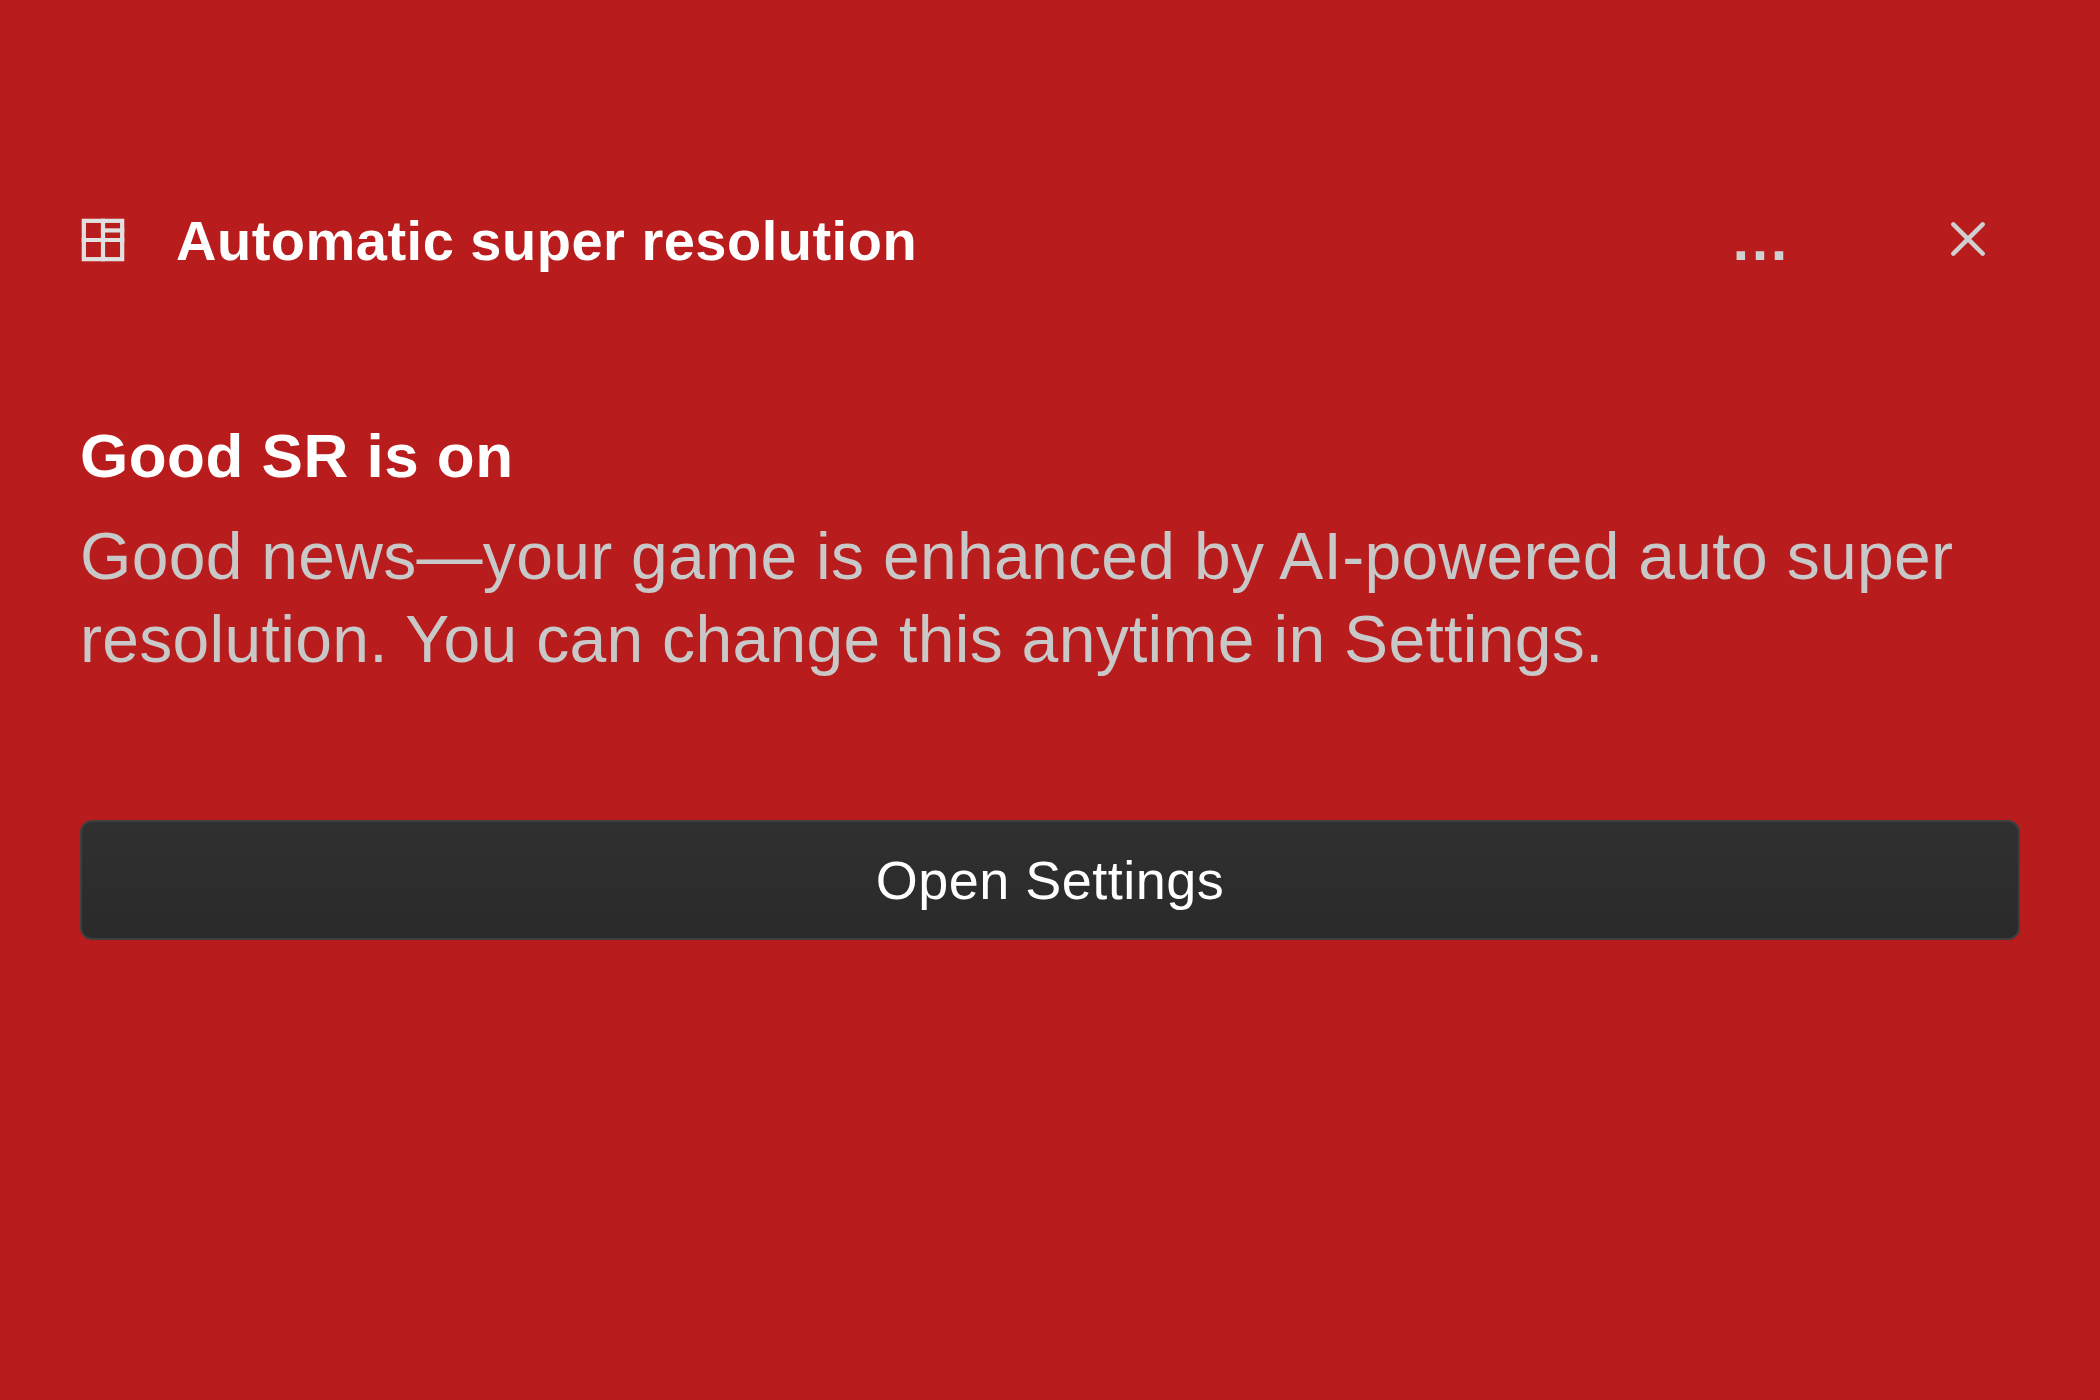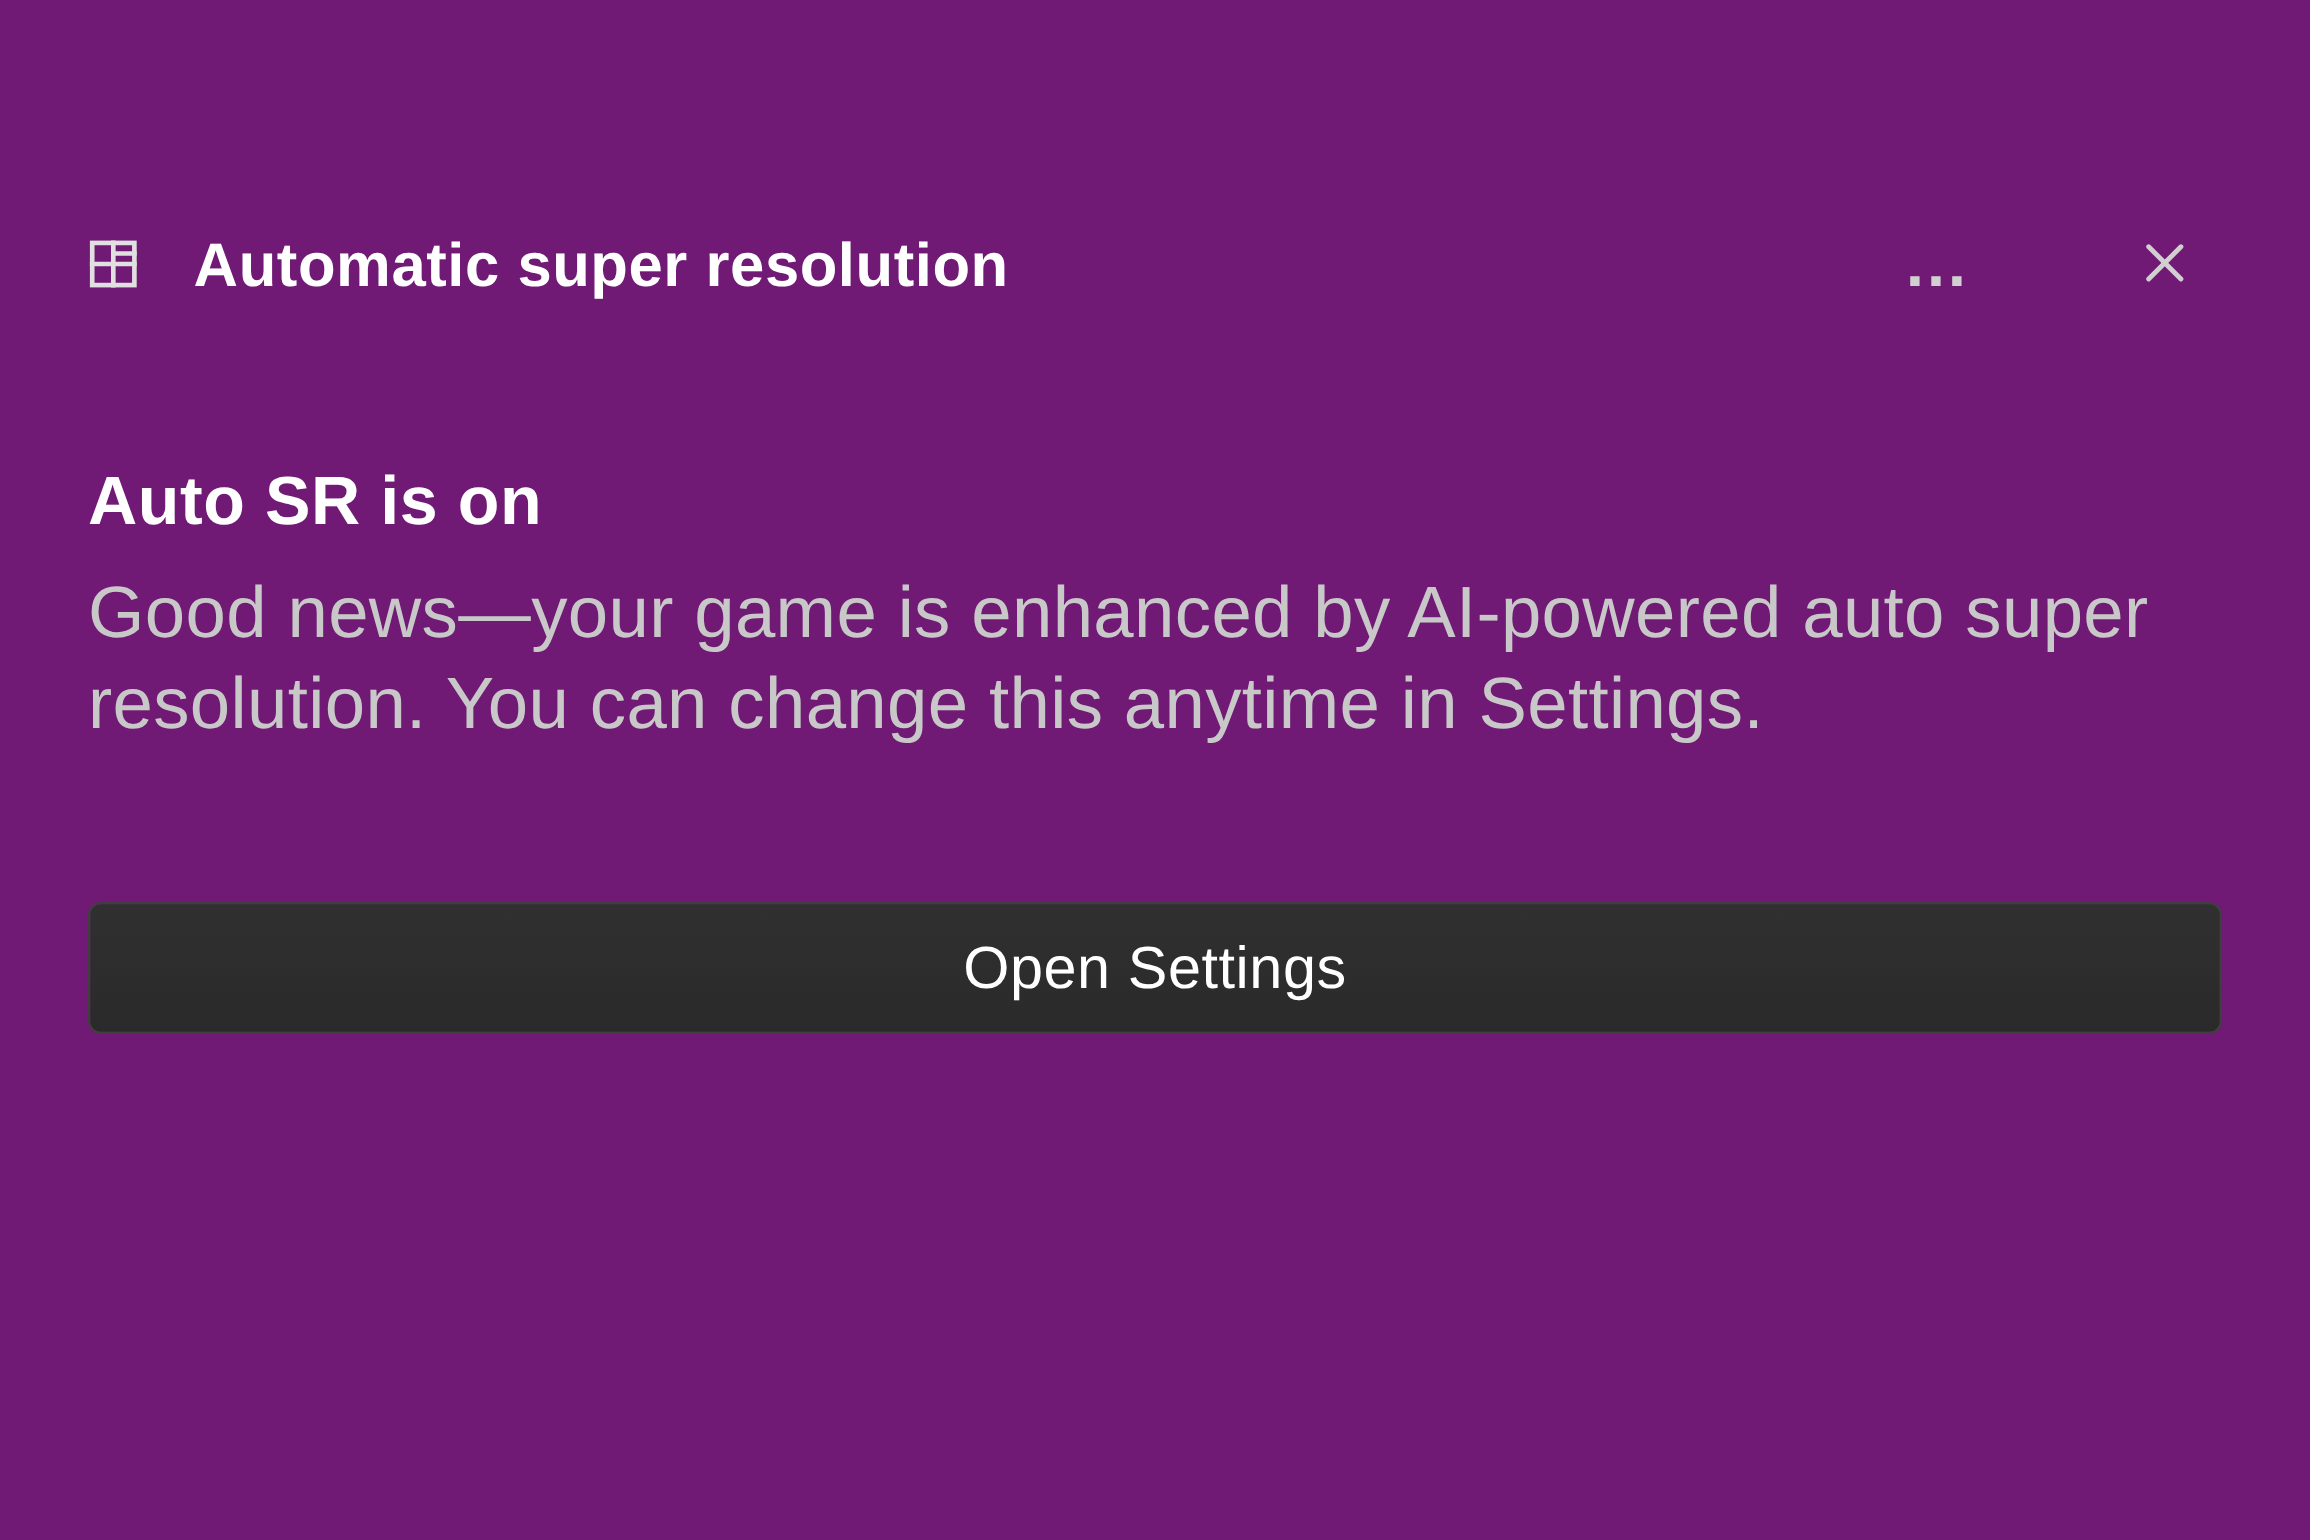--- a/index.html
+++ b/index.html
@@ -15,21 +15,21 @@
       font-family: "Segoe UI", -apple-system, BlinkMacSystemFont, sans-serif;
       display: flex;
       align-items: center;
       justify-content: center;
       overflow: hidden;
     }
     
     .notification-card {
       width: 2100px;
       height: 1400px;
-      background: #701a75;
+      background: #b91c1c;
       padding: 200px 80px 100px 80px;
       display: flex;
       flex-direction: column;
     }
     
     .header-row {
       display: flex;
       align-items: center;
       gap: 50px;
       margin-bottom: 140px;
@@ -142,20 +142,20 @@
         <span>
           <svg viewBox="0 0 24 24" fill="none" stroke-width="2.4" stroke-linecap="round">
             <line x1="4" y1="4" x2="20" y2="20"></line>
             <line x1="20" y1="4" x2="4" y2="20"></line>
           </svg>
         </span>
       </button>
     </div>
   </div>
 
-  <div class="content-heading">Auto SR is on</div>
+  <div class="content-heading">Good SR is on</div>
   <div class="content-body">Good news—your game is enhanced by AI-powered auto super resolution. You can change this anytime in Settings.</div>
 
   <div class="action-area">
     <button class="primary-button">Open Settings</button>
   </div>
 
 </div>
 
 </body></html>

